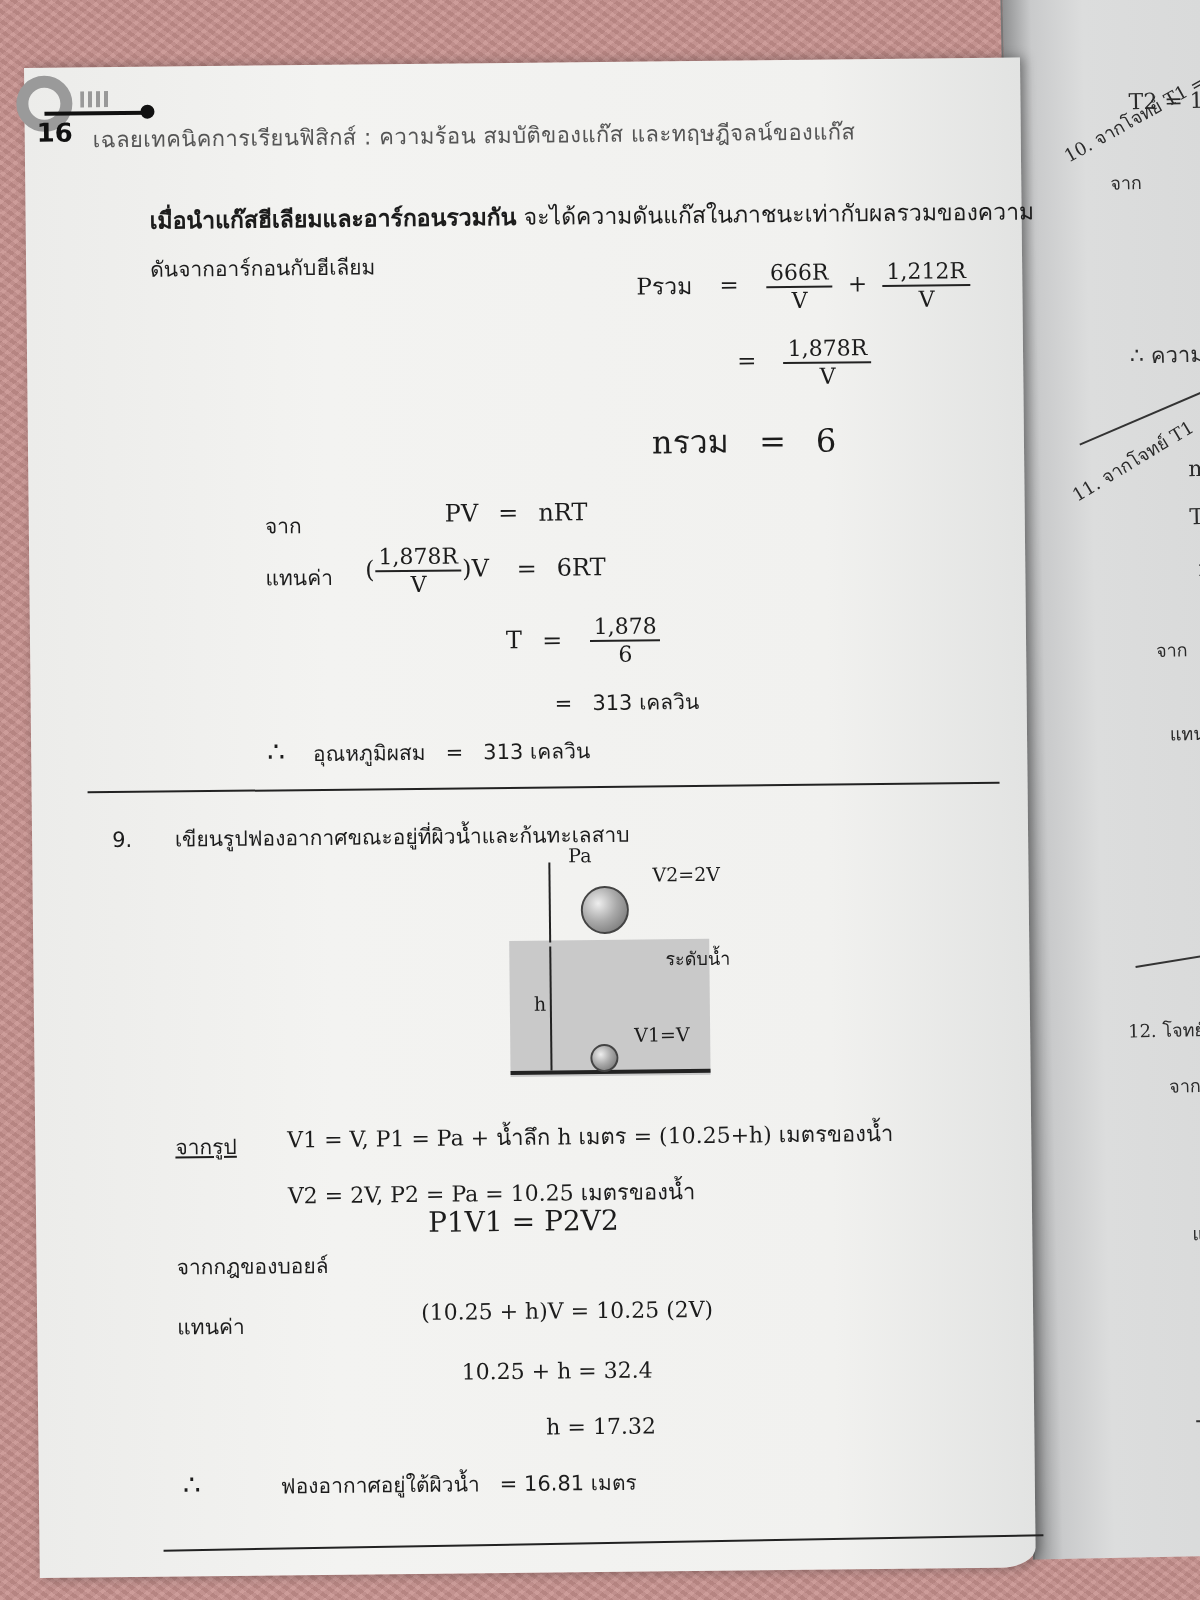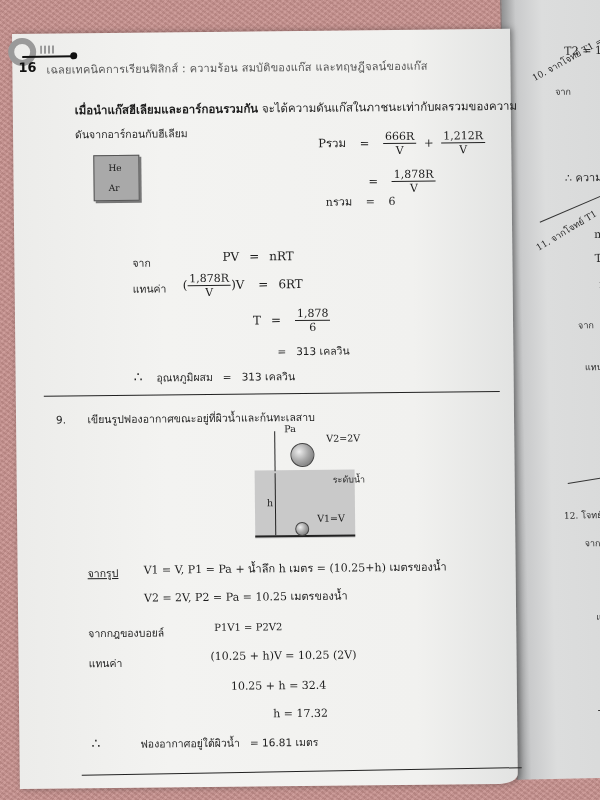--- a/index.html
+++ b/index.html
@@ -116,30 +116,26 @@
         <span>V</span>
       </span>
   </div>
   <div class="abs serif" style="left:355px;top:138px;font-size:11.5px;">
     <span style="margin-right:10px;">=</span>
     <span class="frac">
         <span class="num">1,878R</span>
         <span>V</span>
       </span>
   </div>
-  <div class="abs serif" style="left:312px;top:162px;font-size:11px;">
+  <div class="abs serif" style="left:312px;top:178px;font-size:16px;">
     <span>nรวม</span>
     <span style="margin:0 10px;">=</span>
     <span>6</span>
   </div>
 
-  <div class="gasbox" style="left:80px;top:122px;">
-    <span style="top:7px;">He</span>
-    <span style="top:27px;">Ar</span>
-  </div>
 
   <div class="abs t11" style="left:118px;top:222px;">จาก</div>
   <div class="abs serif" style="left:208px;top:218px;font-size:12px;">
     <span>PV</span><span style="margin:0 10px;">=</span><span>nRT</span>
   </div>
   <div class="abs t11" style="left:118px;top:248px;">แทนค่า</div>
   <div class="abs serif" style="left:168px;top:240px;font-size:12px;">
     (<span class="frac">
         <span class="num">1,878R</span>
         <span>V</span>
@@ -178,21 +174,21 @@
     <div class="figlbl" style="left:80px;top:10px;">V2=2V</div>
     <div class="figlbl" style="left:86px;top:30px;font-family:'DejaVu Sans',sans-serif;font-size:9px;margin-top:20px;">ระดับน้ำ</div>
     <div class="bubble" style="left:48px;top:99px;width:14px;height:14px;"></div>
     <div class="figlbl" style="left:70px;top:90px;">V1=V</div>
   </div>
 
   <div class="abs t11" style="left:70px;top:532px;text-decoration:underline;">จากรูป</div>
   <div class="abs t11 serif" style="left:126px;top:528px;font-size:11px;">V1  =  V,   P1   =   Pa + น้ำลึก h เมตร = (10.25+h) เมตรของน้ำ</div>
   <div class="abs t11 serif" style="left:126px;top:556px;font-size:11px;">V2  =  2V,  P2   =   Pa  = 10.25 เมตรของน้ำ</div>
   <div class="abs t11" style="left:70px;top:592px;">จากกฎของบอยล์</div>
-  <div class="abs serif" style="left:196px;top:590px;font-size:10px;">P1V1   =   P2V2</div>
+  <div class="abs serif" style="left:196px;top:572px;font-size:14px;">P1V1   =   P2V2</div>
   <div class="abs t11" style="left:70px;top:622px;">แทนค่า</div>
   <div class="abs serif" style="left:192px;top:618px;font-size:11px;">(10.25 + h)V   =   10.25 (2V)</div>
   <div class="abs serif" style="left:212px;top:648px;font-size:11px;">10.25 + h   =   32.4</div>
   <div class="abs serif" style="left:254px;top:676px;font-size:11px;">h   =   17.32</div>
 
   <div class="abs t11" style="left:72px;top:702px;">
     <span style="font-size:14px;margin-right:40px;">∴</span><span>ฟองอากาศอยู่ใต้ผิวน้ำ</span><span style="margin-left:10px;">=   16.81  เมตร</span>
   </div>
 
   <div class="divider" style="left:62px;top:740px;width:440px;transform:rotate(-0.4deg);"></div>

